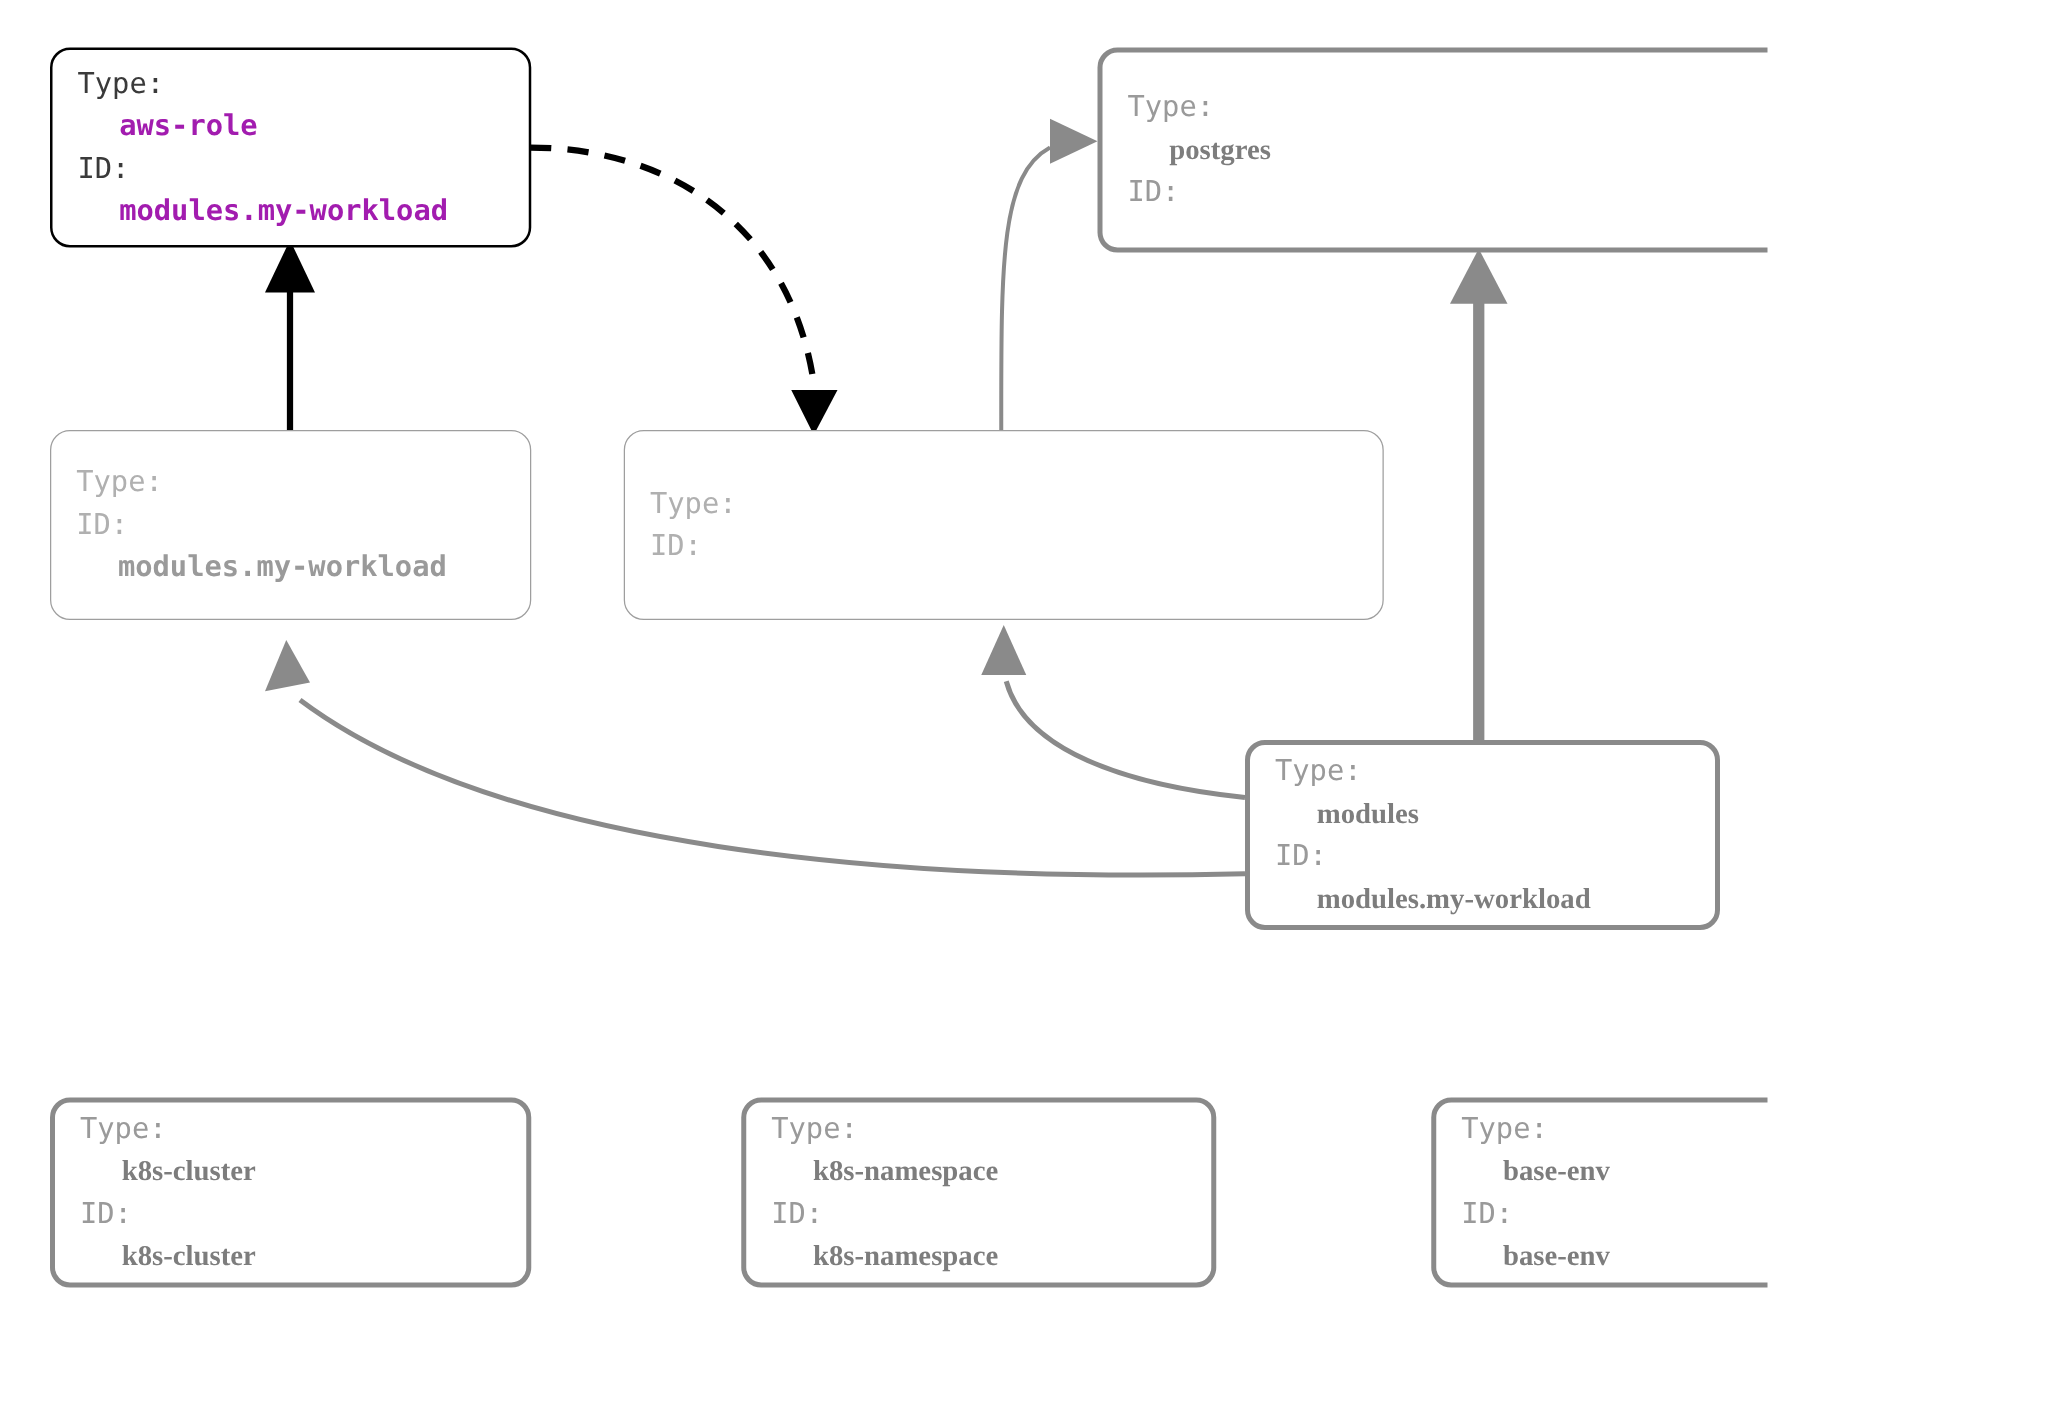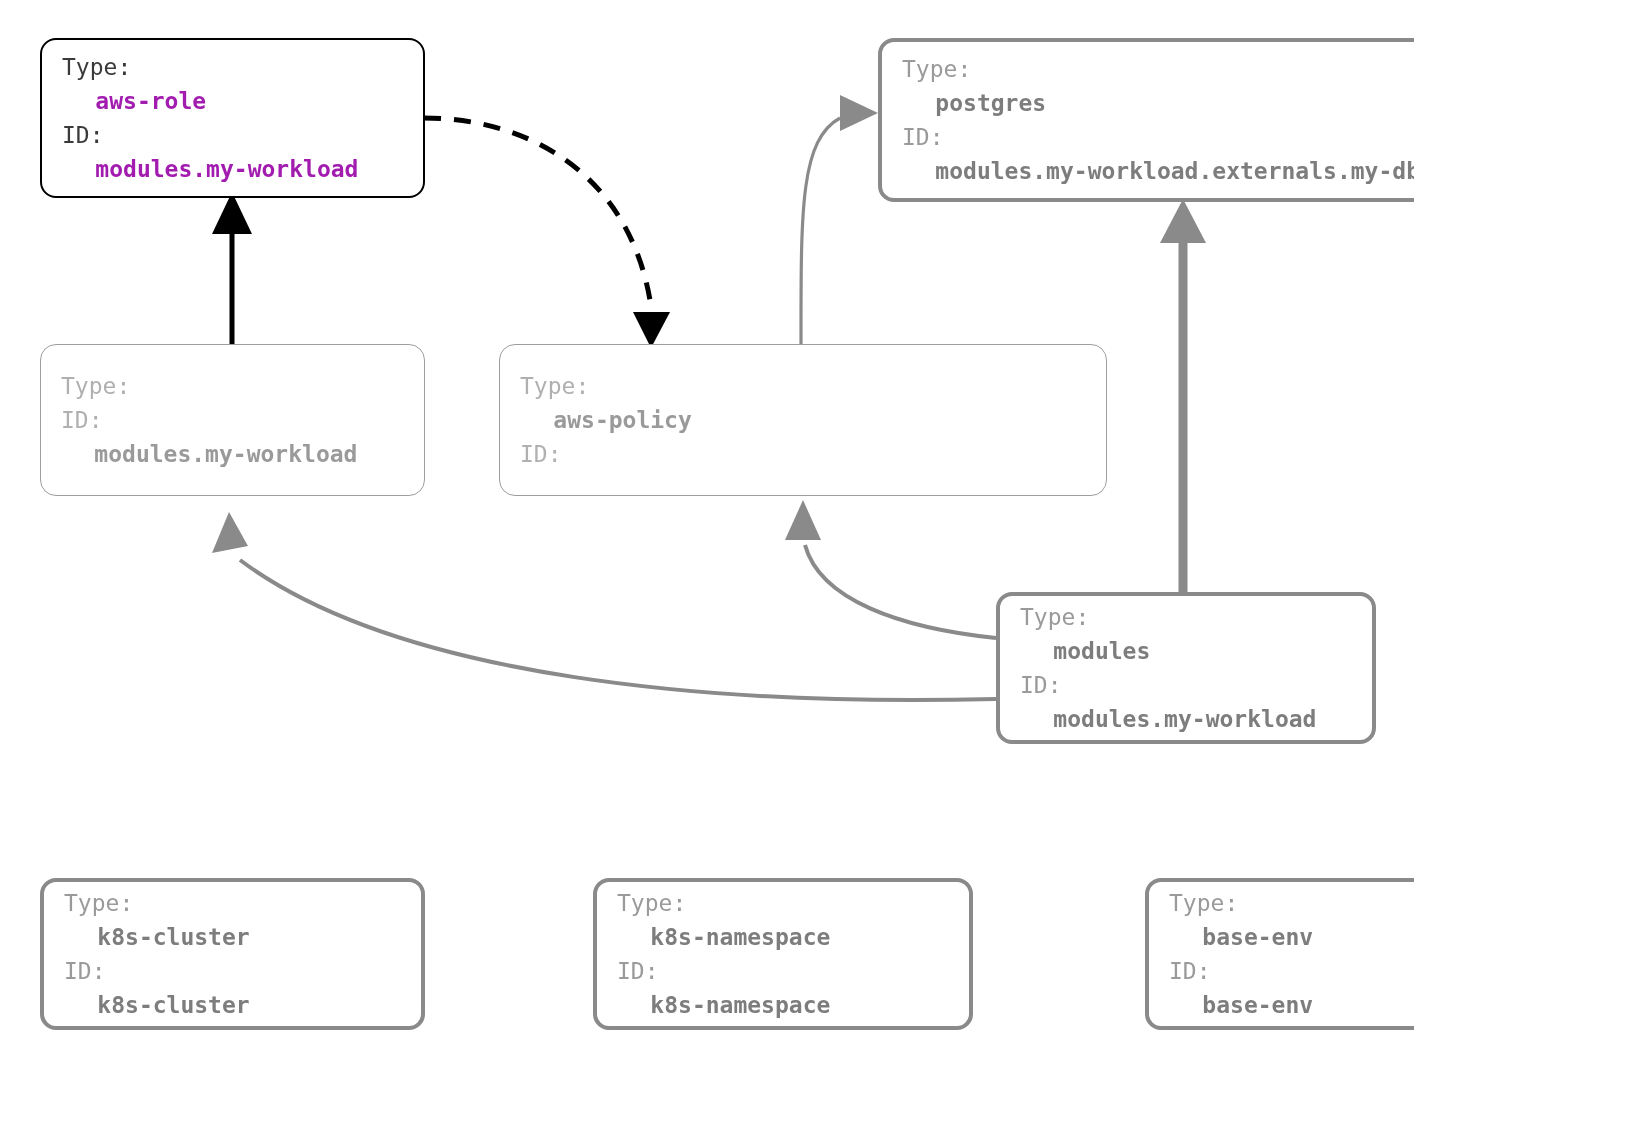--- a/index.html
+++ b/index.html
@@ -50,21 +50,21 @@
   .node.focus {
     border: 2.5px solid #000000;
   }
   .node.focus .label { color: #3a3a3a; }
   .node.focus .value { color: #a21caf; }
 
   .node.strong {
     border: 4px solid #8a8a8a;
   }
   .node.strong .label { color: #9a9a9a; }
-  .node.strong .value { color: #7d7d7d; }
+  .node.strong .value { color: #7d7d7d; font-family: Liberation Serif, serif; }
 
   .node.dim {
     border: 1.6px solid #9e9e9e;
   }
   .node.dim .label { color: #b0b0b0; }
   .node.dim .value { color: #9a9a9a; }
 </style>
 </head>
 <body>
 
@@ -105,32 +105,30 @@
     <div class="line label">Type:</div>
     <div class="line value">aws-role</div>
     <div class="line label">ID:</div>
     <div class="line value">modules.my-workload</div>
   </div>
 
   <div class="node strong" style="left:878px; top:38px; width:684px; height:164px;">
     <div class="line label">Type:</div>
     <div class="line value">postgres</div>
     <div class="line label">ID:</div>
-    <div class="line value">modules.my-workload.externals.my-db</div>
   </div>
 
   <div class="node dim" style="left:40px; top:344px; width:385px; height:152px;">
     <div class="line label">Type:</div>
     <div class="line label">ID:</div>
     <div class="line value">modules.my-workload</div>
   </div>
 
   <div class="node dim" style="left:499px; top:344px; width:608px; height:152px;">
     <div class="line label">Type:</div>
-    <div class="line value">aws-policy</div>
     <div class="line label">ID:</div>
   </div>
 
   <div class="node strong" style="left:996px; top:592px; width:380px; height:152px;">
     <div class="line label">Type:</div>
     <div class="line value">modules</div>
     <div class="line label">ID:</div>
     <div class="line value">modules.my-workload</div>
   </div>
 

